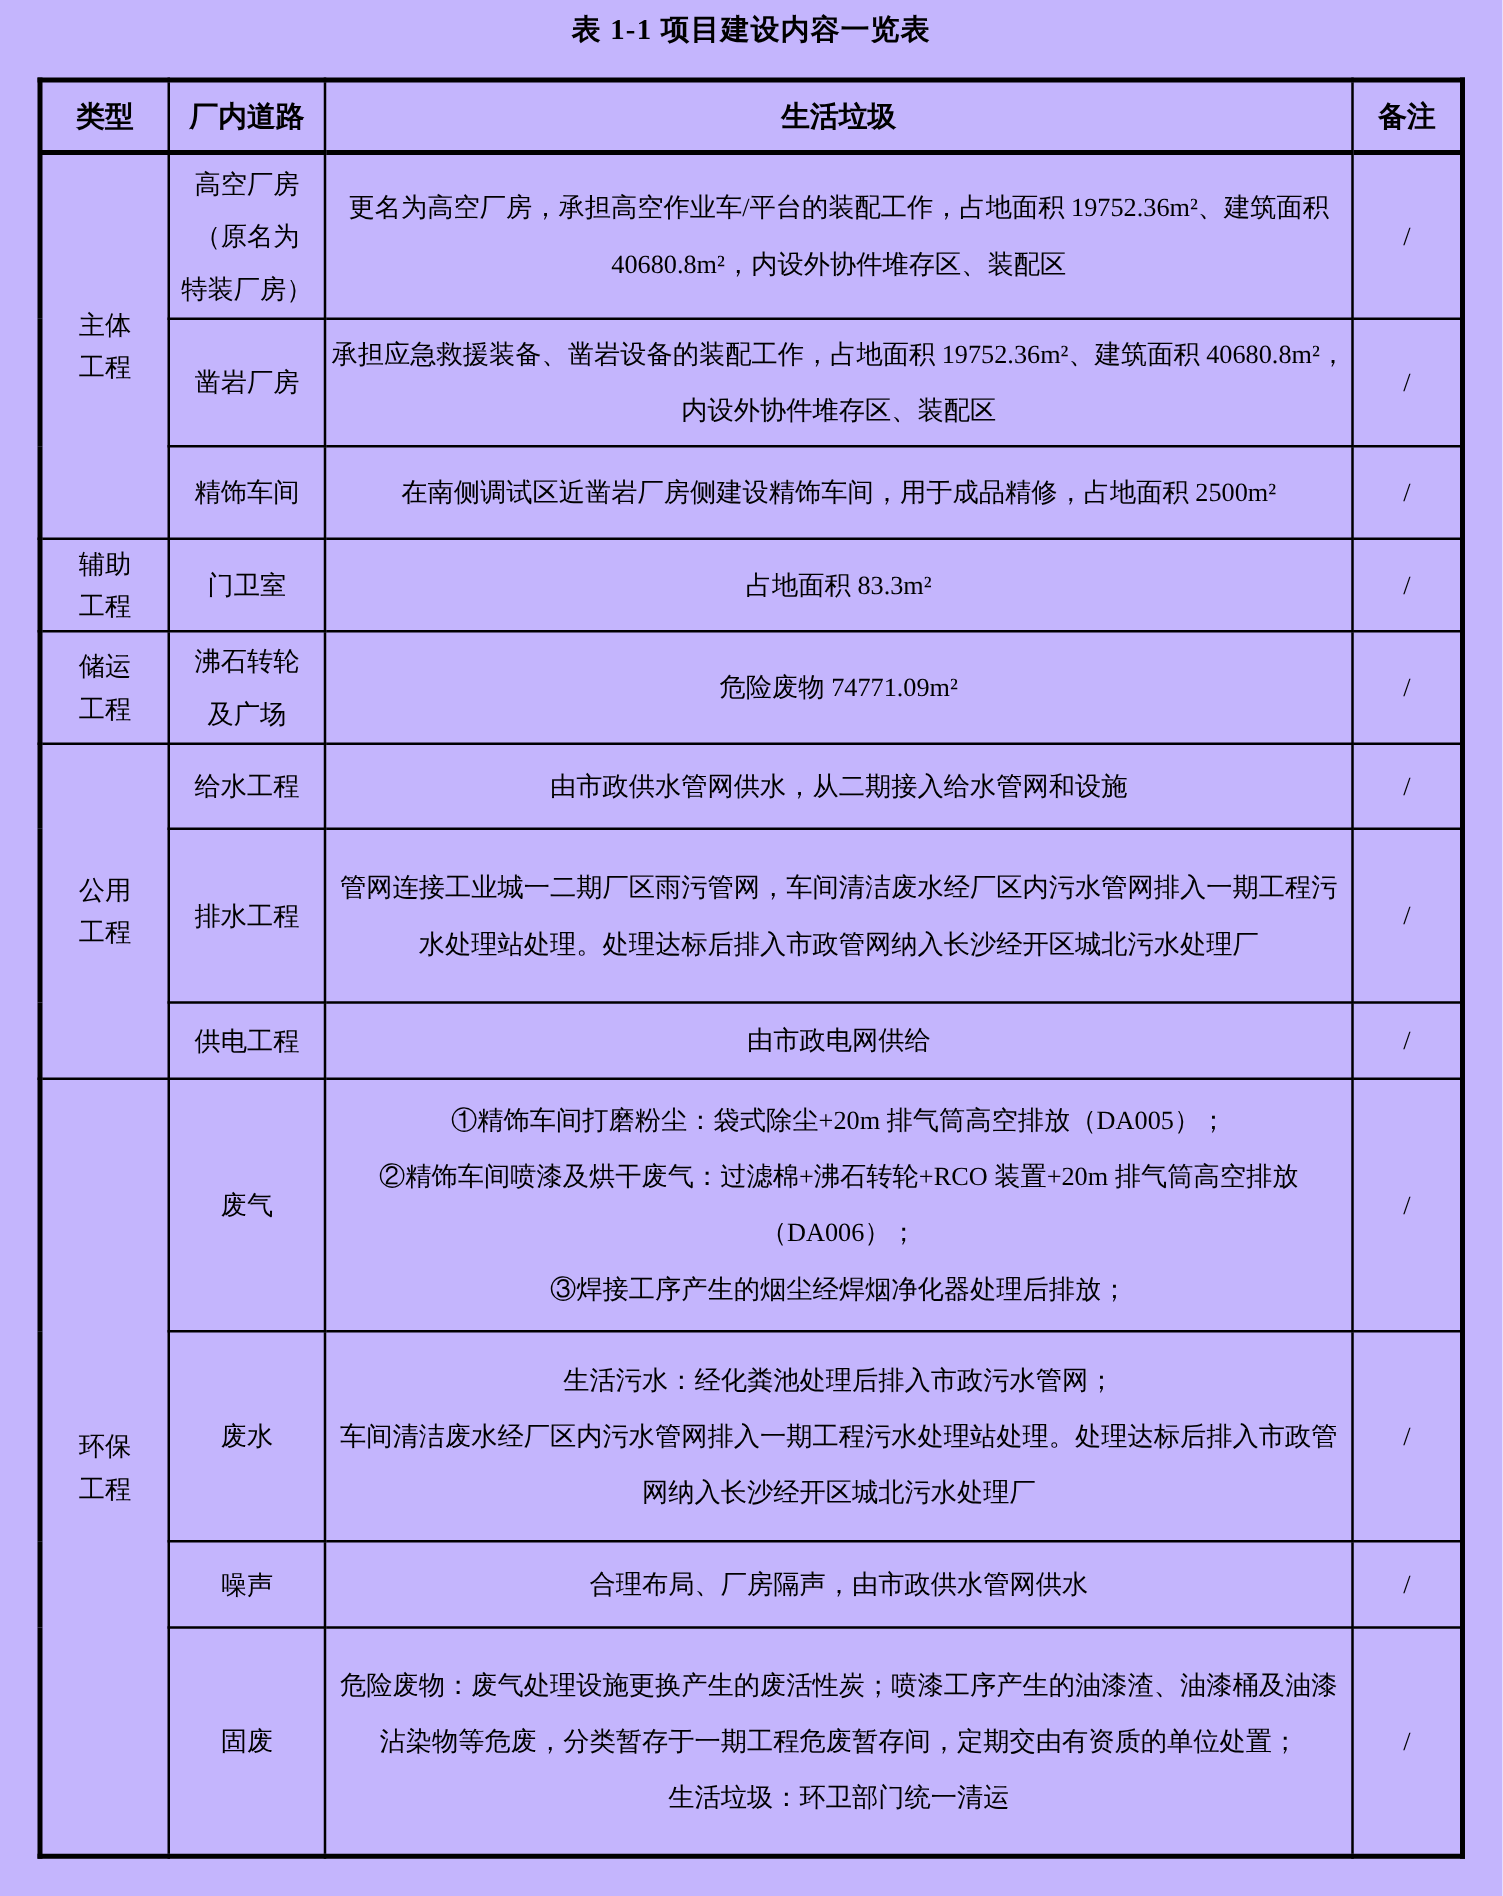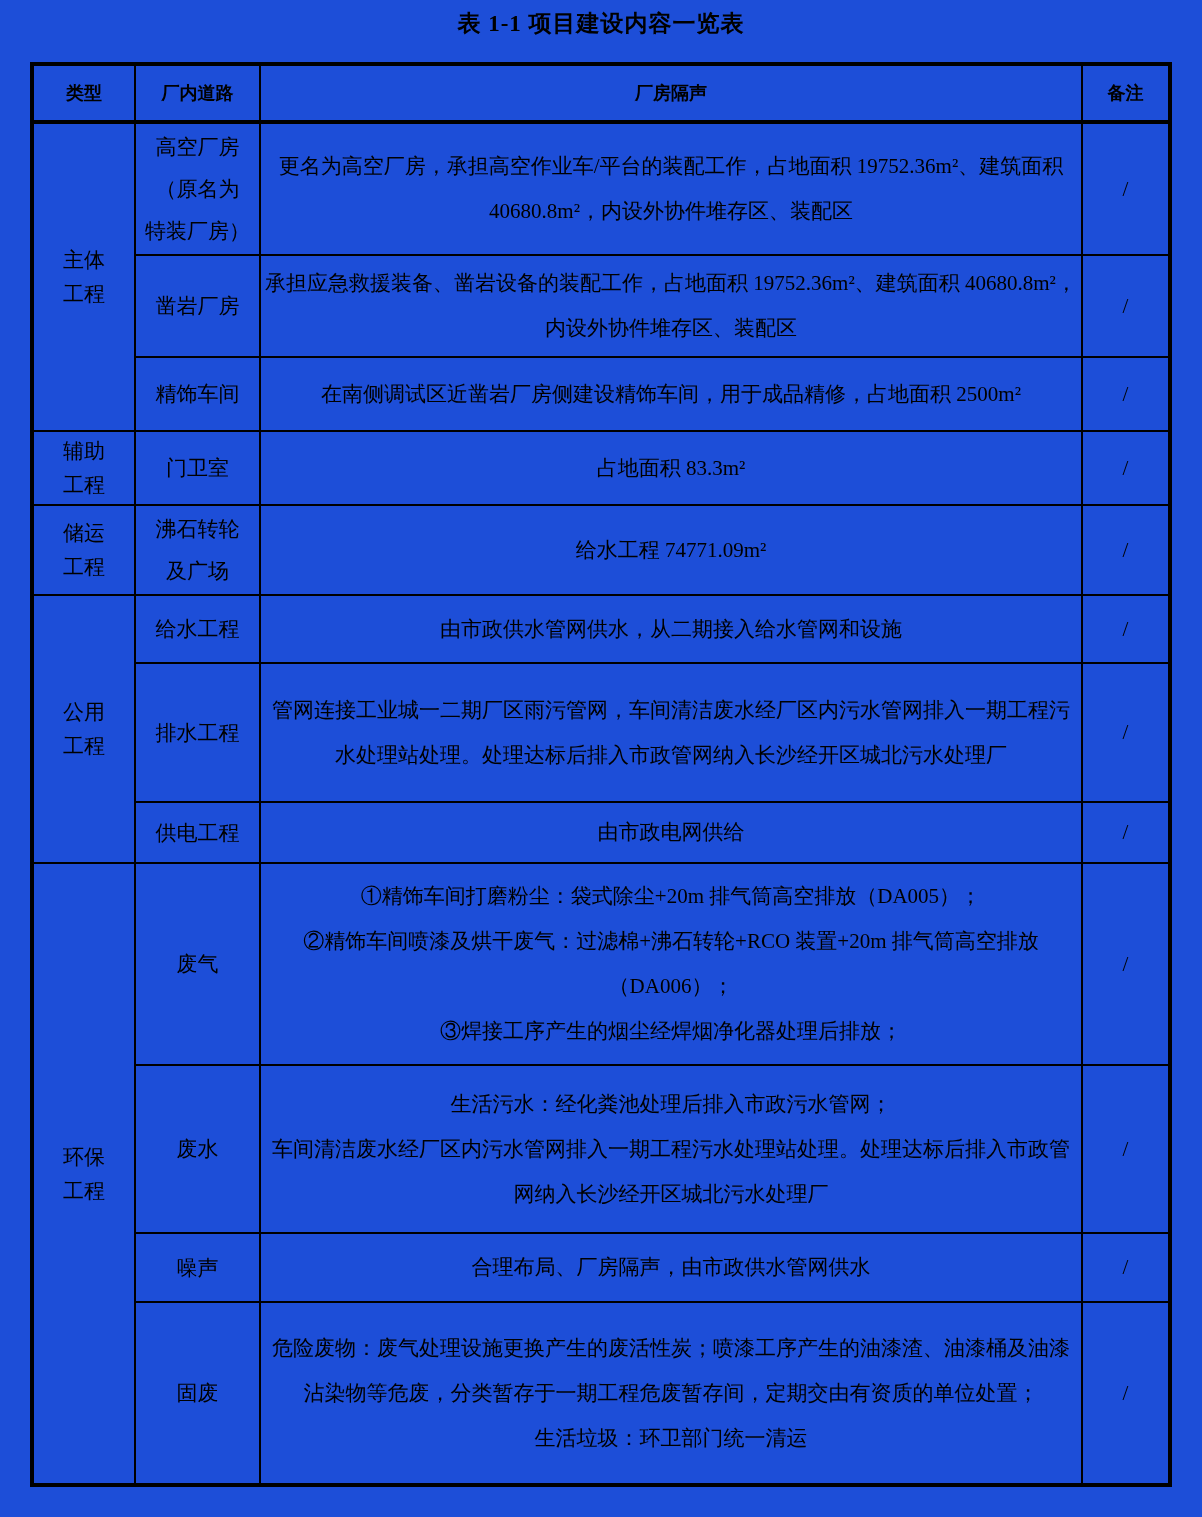--- a/index.html
+++ b/index.html
@@ -1,20 +1,20 @@
 <!DOCTYPE html>
 <html><head>
 <meta charset="utf-8">
 <style>
   html,body { margin:0; padding:0; background:#ffffff; }
   .page {
     position: relative;
     width: 1202px;
     height: 1517px;
-    background: #1d4ed8;
+    background: #c4b5fd;
     color: #000000;
     font-family: "Liberation Serif", "DejaVu Serif", serif;
     overflow: hidden;
   }
   .doc-title {
     padding-top: 8px;
     height: 46px;
     text-align: center;
     font-size: 23px;
     font-weight: bold;
@@ -32,21 +32,21 @@
     box-sizing: border-box;
     vertical-align: middle;
     text-align: center;
     font-size: 21px;
     padding: 2px 4px;
     overflow: hidden;
   }
   tr.header-row td {
     font-weight: bold;
     border-bottom: 4px solid #000;
-    font-size: 18px;
+    font-size: 23px;
   }
   td.type-cell {
     white-space: pre-line;
     line-height: 34px;
   }
   td.content-cell {
     white-space: pre-line;
     line-height: 42px;
   }
   td.detail-cell {
@@ -68,21 +68,21 @@
     <colgroup>
       <col style="width:103px">
       <col style="width:125px">
       <col style="width:822px">
       <col style="width:88px">
     </colgroup>
     <tbody>
       <tr class="header-row" style="height:58px">
         <td>类型</td>
         <td>厂内道路</td>
-        <td>厂房隔声</td>
+        <td>生活垃圾</td>
         <td>备注</td>
       </tr>
 
       <tr style="height:131px">
         <td class="type-cell" rowspan="3">主体
 工程</td>
         <td class="content-cell">高空厂房
 （原名为
 特装厂房）</td>
         <td class="detail-cell">更名为高空厂房，承担高空作业车/平台的装配工作，占地面积 19752.36m²、建筑面积 40680.8m²，内设外协件堆存区、装配区</td>
@@ -107,21 +107,21 @@
         <td class="content-cell">门卫室</td>
         <td class="detail-cell">占地面积 83.3m²</td>
         <td class="remark-cell">/</td>
       </tr>
 
       <tr style="height:80px">
         <td class="type-cell">储运
 工程</td>
         <td class="content-cell">沸石转轮
 及广场</td>
-        <td class="detail-cell">给水工程 74771.09m²</td>
+        <td class="detail-cell">危险废物 74771.09m²</td>
         <td class="remark-cell">/</td>
       </tr>
 
       <tr style="height:68px">
         <td class="type-cell" rowspan="3">公用
 工程</td>
         <td class="content-cell">给水工程</td>
         <td class="detail-cell">由市政供水管网供水，从二期接入给水管网和设施</td>
         <td class="remark-cell">/</td>
       </tr>

